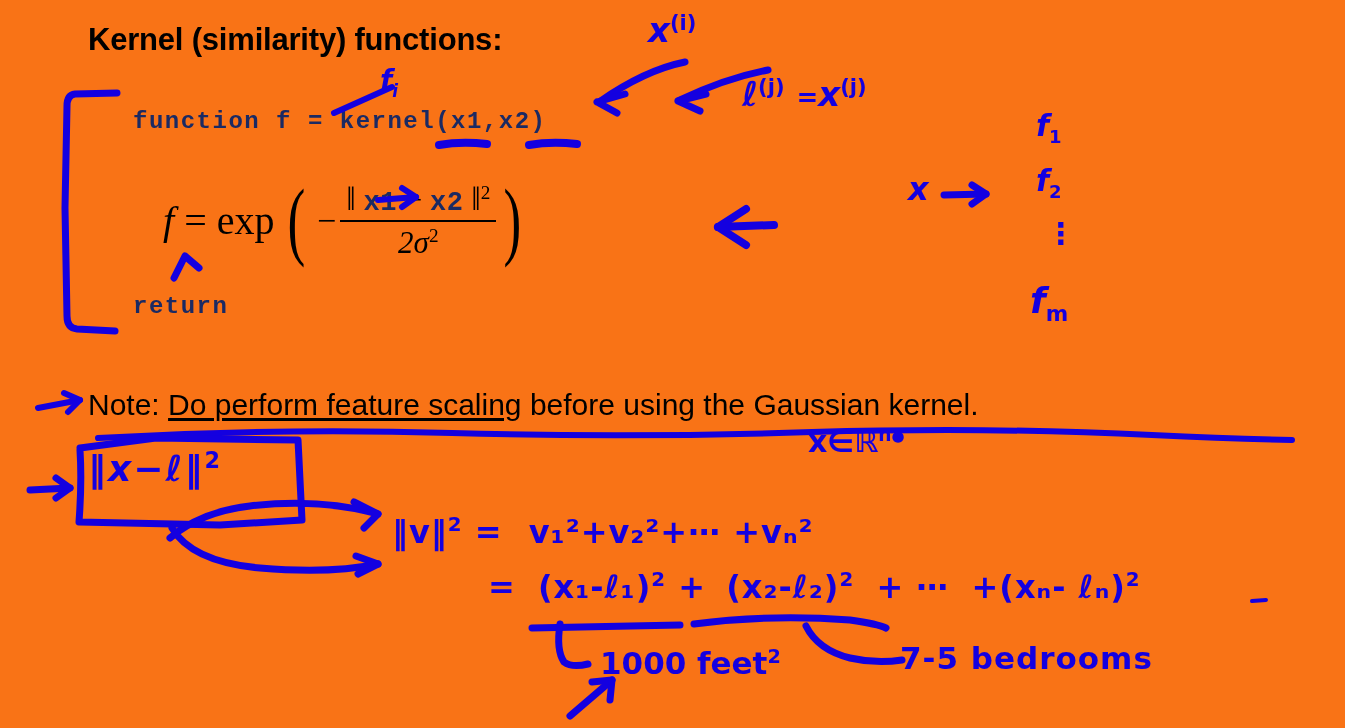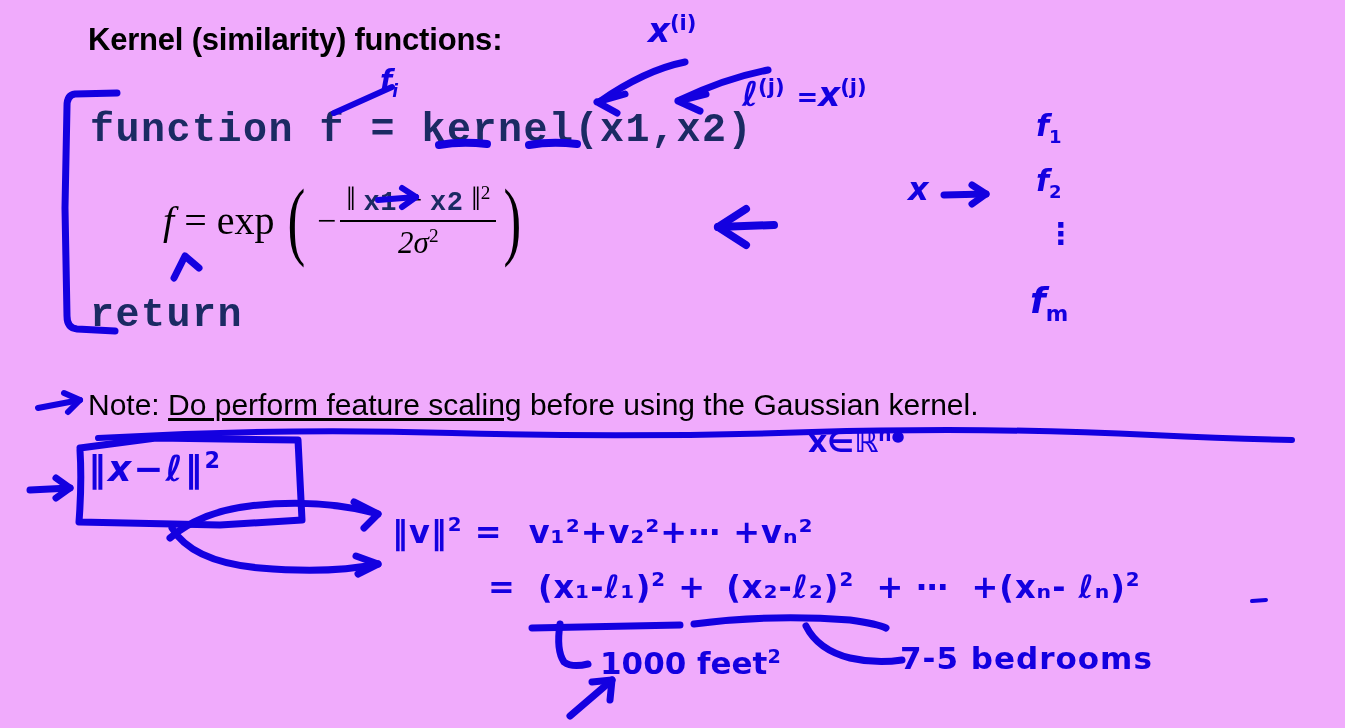--- a/index.html
+++ b/index.html
@@ -1,26 +1,26 @@
 <!DOCTYPE html>
 <html><head>
 <meta charset="utf-8">
 <style>
   html,body{margin:0;padding:0;background:#ffffff;}
   body{width:1345px;height:728px;position:relative;overflow:hidden;
        font-family:"Liberation Sans", sans-serif;color:#000;}
-  .slide{position:absolute;inset:0;background:#f0abfc;}
+  .slide{position:absolute;inset:0;background:#f97316;}
 
   .abs{position:absolute;white-space:nowrap;}
 
   
   #title{left:88px;top:22px;font-size:31px;font-weight:bold;letter-spacing:-0.2px;color:#000;}
 
   .code{font-family:"Liberation Mono","DejaVu Sans Mono",monospace;
-        font-weight:bold;color:#1b2a63;font-size:40px;letter-spacing:1.5px;}
+        font-weight:bold;color:#1b2a63;font-size:24px;letter-spacing:1.5px;margin-left:43px;}
   #code-line1{left:90px;top:108px;}
   #code-line2{left:90px;top:293px;}
 
   
   #equation{left:163px;top:180px;font-family:"Liberation Serif","DejaVu Serif",serif;
             color:#000;display:flex;align-items:center;font-size:40px;}
   #equation .ital{font-style:italic;}
   #equation .op{margin:0 10px;}
   .paren{font-size:86px;line-height:0.80;font-weight:300;transform:scaleX(.62);display:inline-block;}
   .frac{display:inline-flex;flex-direction:column;align-items:center;vertical-align:middle;

